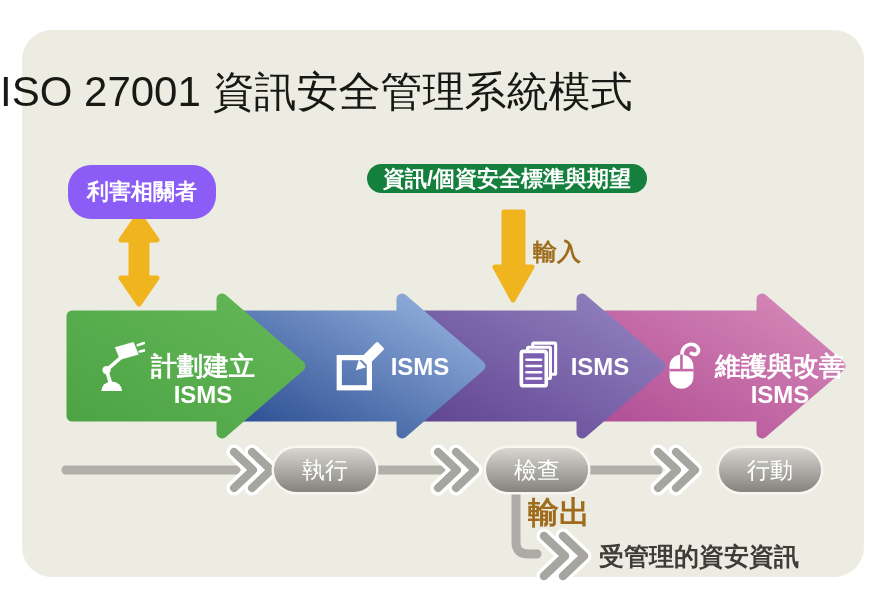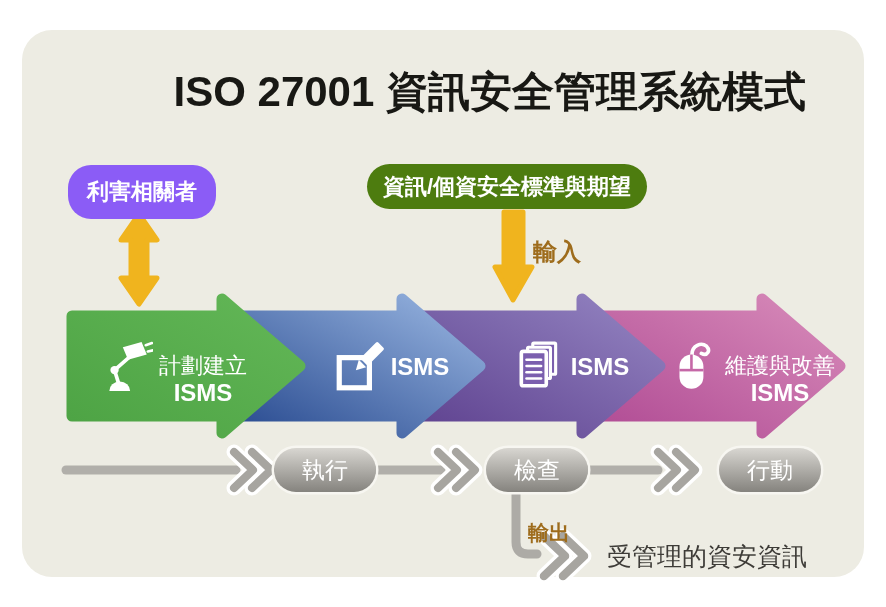--- a/index.html
+++ b/index.html
@@ -9,50 +9,50 @@
     font-family:"Liberation Sans","DejaVu Sans",sans-serif;
   }
   .abs{position:absolute;}
   .panel{
     left:22px;top:30px;width:842px;height:547px;
     background:#edece3;border-radius:30px;
   }
   #canvas{left:0;top:0;z-index:1;}
   .overlay{z-index:2;}
   .title{
-    top:64px;left:0;width:806px;text-align:right;
-    font-size:42px;font-weight:700;color:#181814;
+    top:64px;left:0;width:806px;text-align:left;
+    font-size:42px;font-weight:400;color:#181814;
   }
   .badge{
     display:flex;align-items:center;justify-content:center;
     color:#ffffff;font-weight:700;font-size:22px;border-radius:23px;
   }
   .badge-green{left:68px;top:165px;width:148px;height:54px;background:#8b5cf6;}
-  .badge-purple{left:367px;top:164px;width:280px;height:45px;background:#4d7c0f;}
+  .badge-purple{left:367px;top:164px;width:280px;height:29px;background:#15803d;}
   .io-label{
     font-weight:700;font-size:24px;color:#9e6c1c;line-height:1.1;
   }
   .arrow-block{
     top:328px;height:78px;display:flex;align-items:center;justify-content:center;
     gap:6px;color:#ffffff;
   }
   .arrow-icon{width:52px;height:52px;flex:0 0 auto;}
   .arrow-icon svg{width:52px;height:52px;display:block;}
   .arrow-text{text-align:center;line-height:1.18;}
-  .arrow-label{font-size:22px;font-weight:400;display:block;margin-top:26px;}
+  .arrow-label{font-size:26px;font-weight:700;display:block;margin-top:26px;}
   .arrow-sub{font-size:24px;font-weight:600;display:block;}
   .pill{
     top:448px;width:102px;height:44px;border-radius:22px;
     background:linear-gradient(#d8d6d1,#85837e);
     box-shadow:0 0 0 2.5px #f7f6f1;
     display:flex;align-items:center;justify-content:center;
     color:#ffffff;font-size:23px;font-weight:400;
   }
   .result-text{
-    left:599px;top:541px;font-size:25px;font-weight:400;color:#3e3c38;line-height:30px;margin-left:8px;
+    left:599px;top:541px;font-size:25px;font-weight:700;color:#3e3c38;line-height:30px;
   }
 </style>
 </head>
 <body>
 
 <div class="abs panel"></div>
 
 <svg id="canvas" class="abs" width="886" height="607" viewBox="0 0 886 607">
   <defs>
     <linearGradient id="gGreen" x1="0" y1="1" x2="1" y2="0">
@@ -201,14 +201,14 @@
 <div class="abs overlay pill" style="left:274px;">
   <span>執行</span>
 </div>
 <div class="abs overlay pill" style="left:467px;margin-left:19px;">
   <span>檢查</span>
 </div>
 <div class="abs overlay pill" style="left:719px;">
   <span>行動</span>
 </div>
 
-<div class="abs overlay io-label" style="left:528px;top:521px;font-size:21px;">輸出</div>
+<div class="abs overlay io-label" style="left:528px;top:496px;font-size:31px;">輸出</div>
 <div class="abs overlay result-text">受管理的資安資訊</div>
 
 </body></html>

